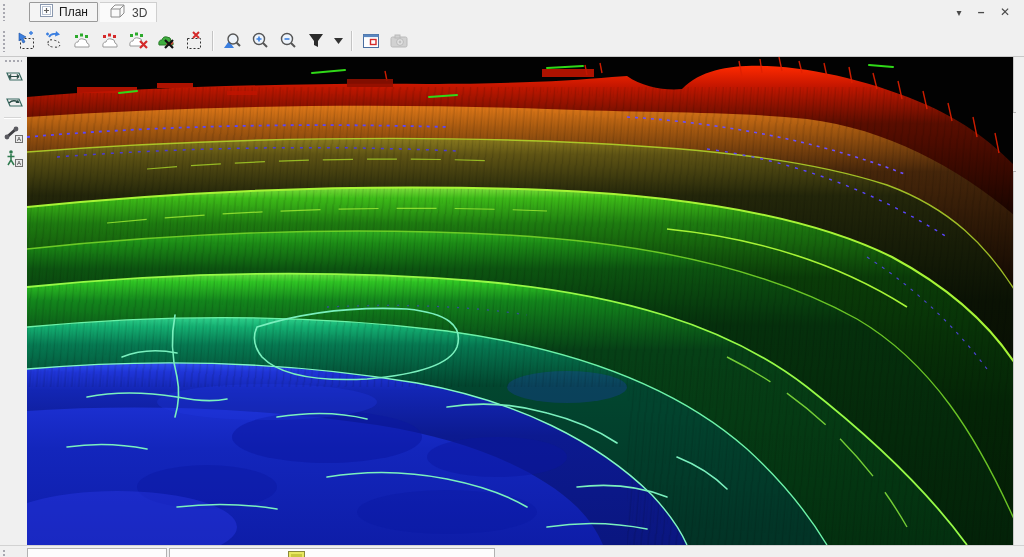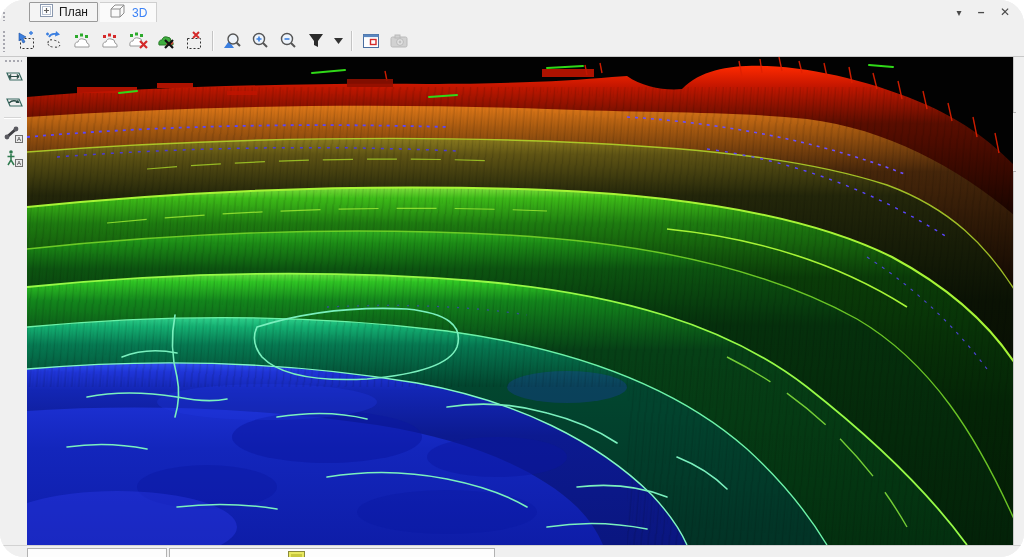--- a/index.html
+++ b/index.html
@@ -1,29 +1,29 @@
 <!DOCTYPE html>
 <html><head>
 <meta charset="utf-8">
 <style>
   html,body{margin:0;padding:0;}
   .app{
     position:relative;width:1024px;height:557px;overflow:hidden;
     background:#f0f0f0;font-family:"Liberation Sans",sans-serif;font-size:12px;
-    -webkit-user-select:none;user-select:none;border-radius:24px;
+    -webkit-user-select:none;user-select:none;
   }
   
   .tabbar{position:absolute;left:0;top:0;width:1024px;height:25px;background:#f0f0f0;border-bottom:1px solid #dcdcdc;}
   .tab-grip{position:absolute;left:2px;top:3px;width:5px;height:18px;
     background-image:radial-gradient(circle,#a8a8b0 1px,transparent 1.3px);background-size:4px 4px;}
   .tab{position:absolute;top:2px;height:20px;display:flex;align-items:center;gap:5px;padding:0 9px;box-sizing:border-box;cursor:default;}
   .tab-plan{left:29px;border:1px solid #9a9a9a;background:#f4f4f4;border-radius:1px;}
   .tab-3d{left:100px;border-top:1px solid #cfcfcf;border-right:1px solid #cfcfcf;background:#fafafa;}
   .tab-label{color:#1a1a1a;}
-  .tab-3d .tab-label{color:#3b82f6;}
+  .tab-3d .tab-label{color:#404040;}
   .winctl{position:absolute;top:4px;height:16px;width:18px;display:flex;align-items:center;justify-content:center;color:#4a4a4a;font-size:12px;cursor:default;}
   .winctl.menu{right:56px;font-size:10px;}
   .winctl.minimize{right:34px;font-weight:bold;}
   .winctl.close{right:10px;}
   
   .toolbar{position:absolute;left:0;top:25px;width:1024px;height:31px;background:#f0f0f0;border-bottom:1px solid #c8c8c8;display:flex;align-items:center;}
   .tb-grip{width:5px;height:22px;margin-left:2px;margin-right:5px;
     background-image:radial-gradient(circle,#a8a8b0 1px,transparent 1.3px);background-size:4px 4px;}
   .tb-btn{width:24px;height:24px;display:flex;align-items:center;justify-content:center;border:1px solid transparent;border-radius:2px;margin:0 1px;}
   .tb-btn.narrow{width:13px;}

